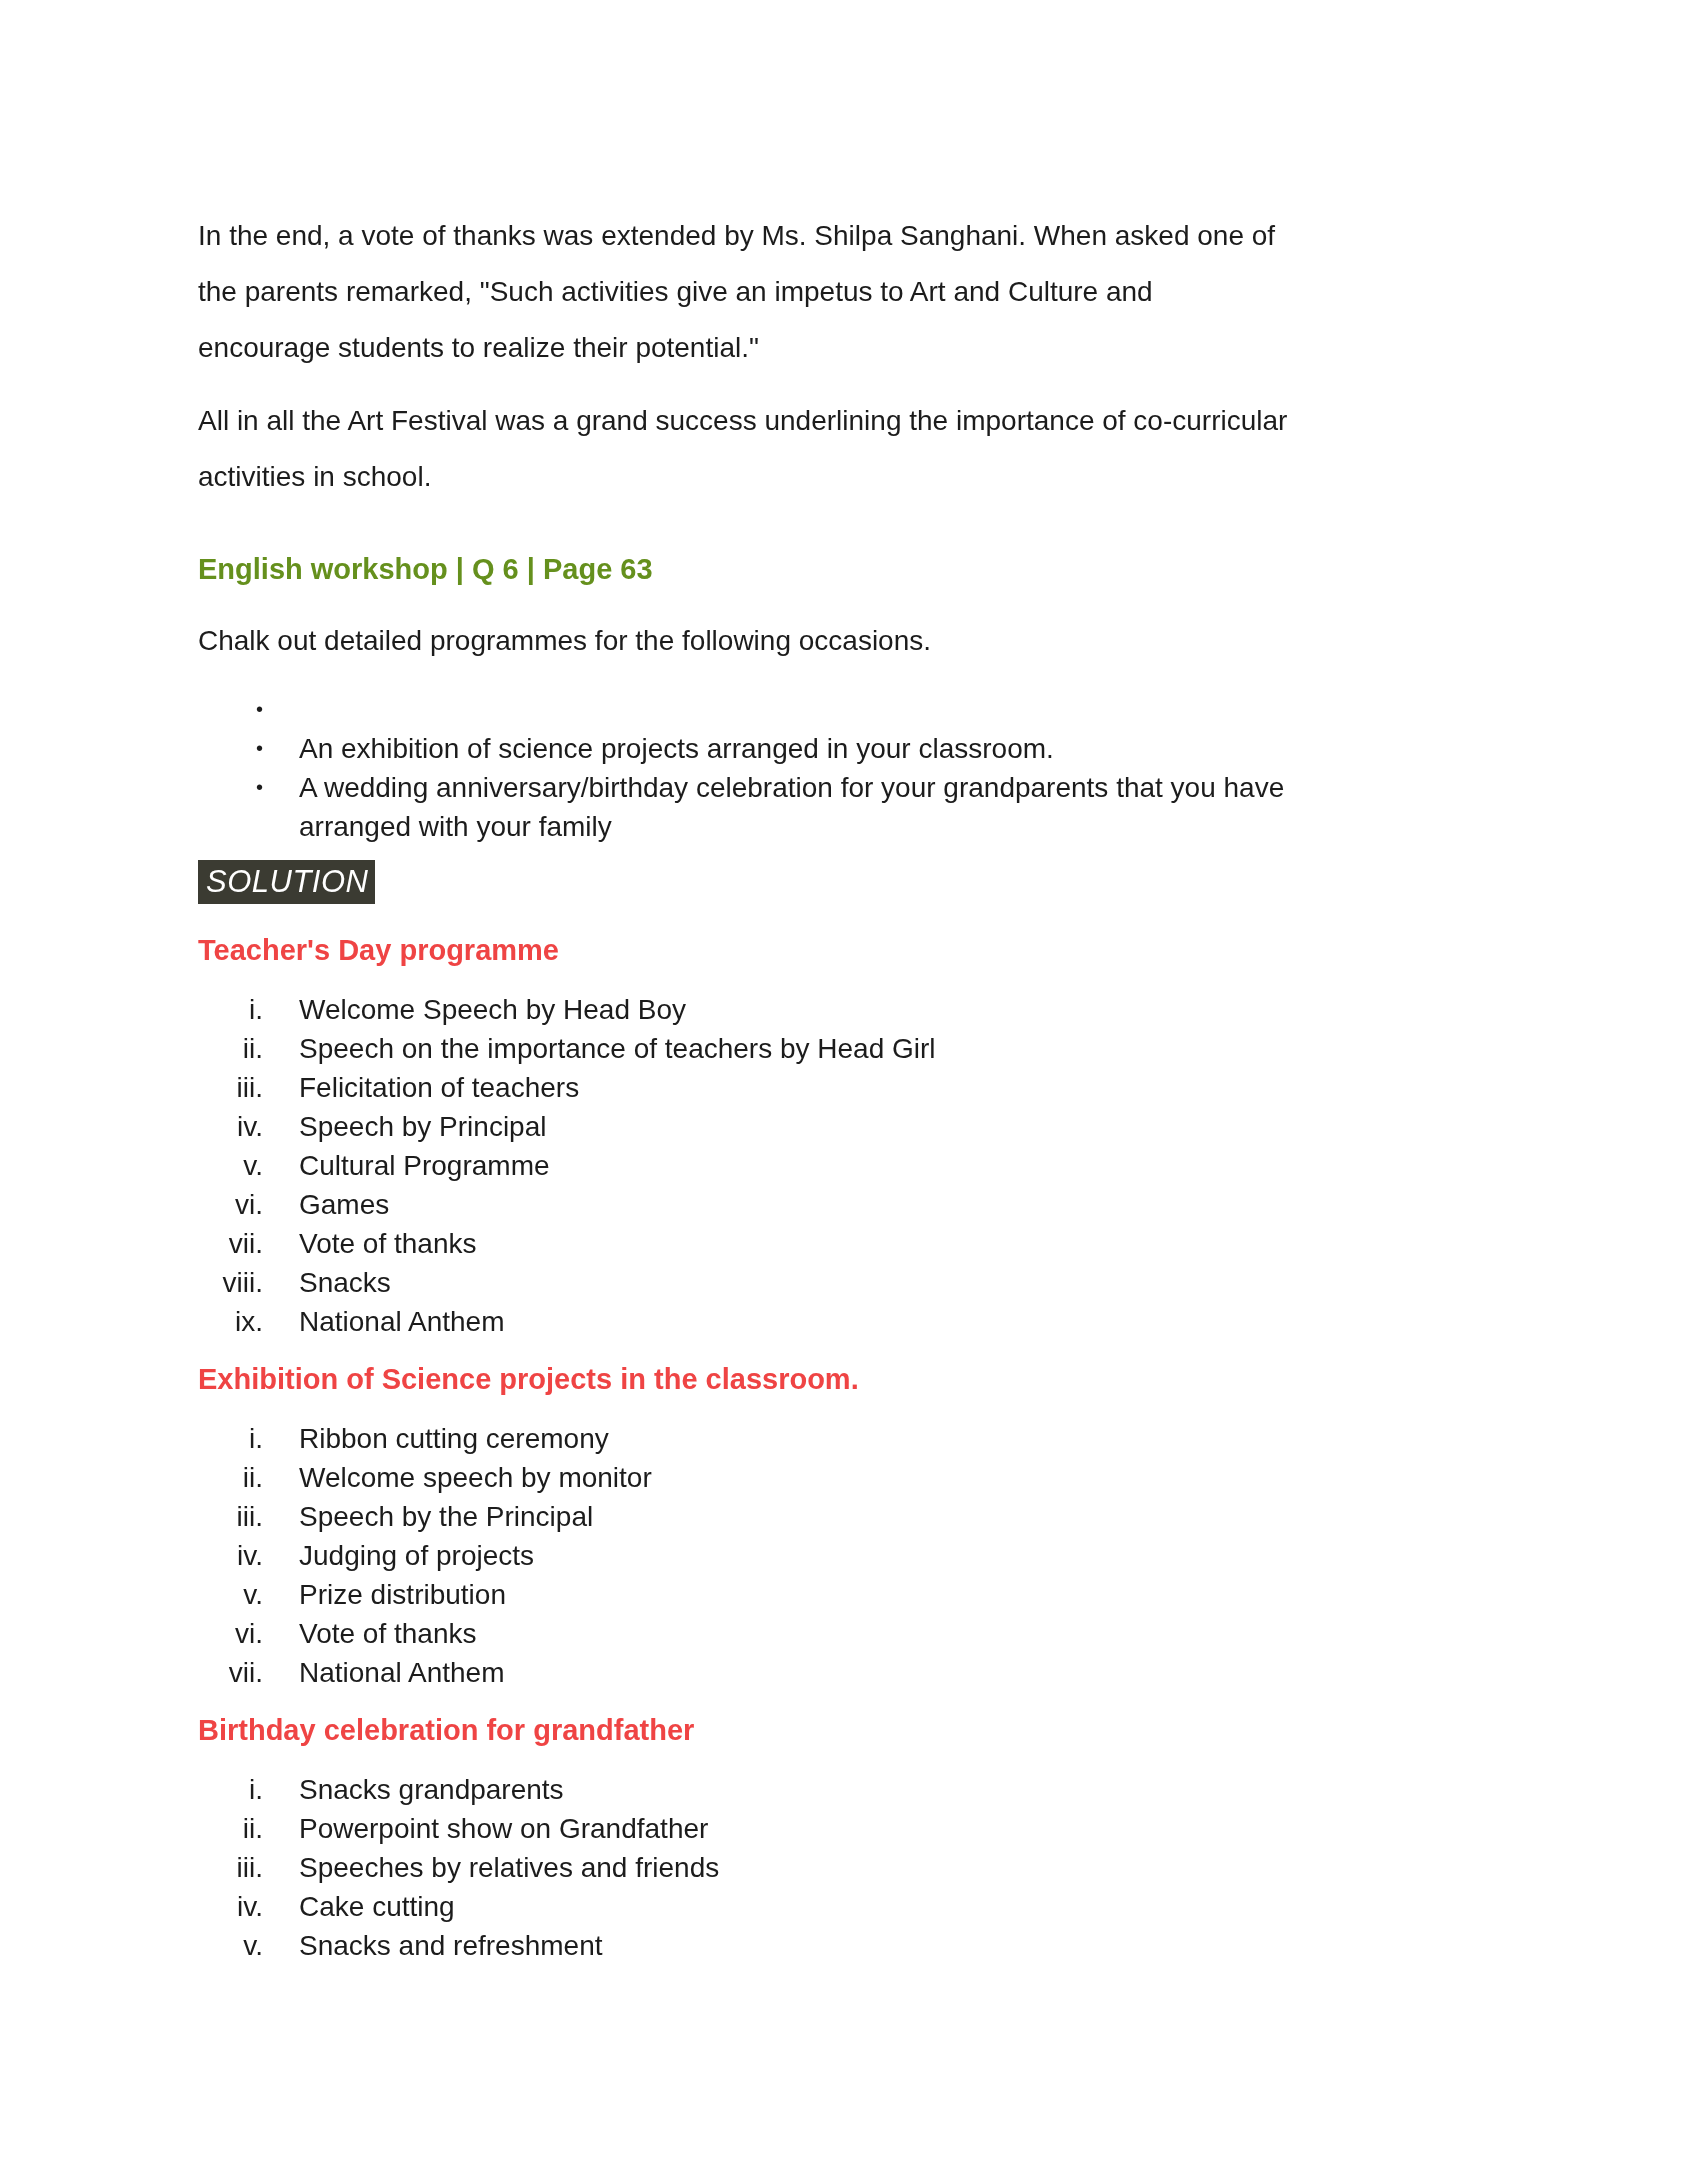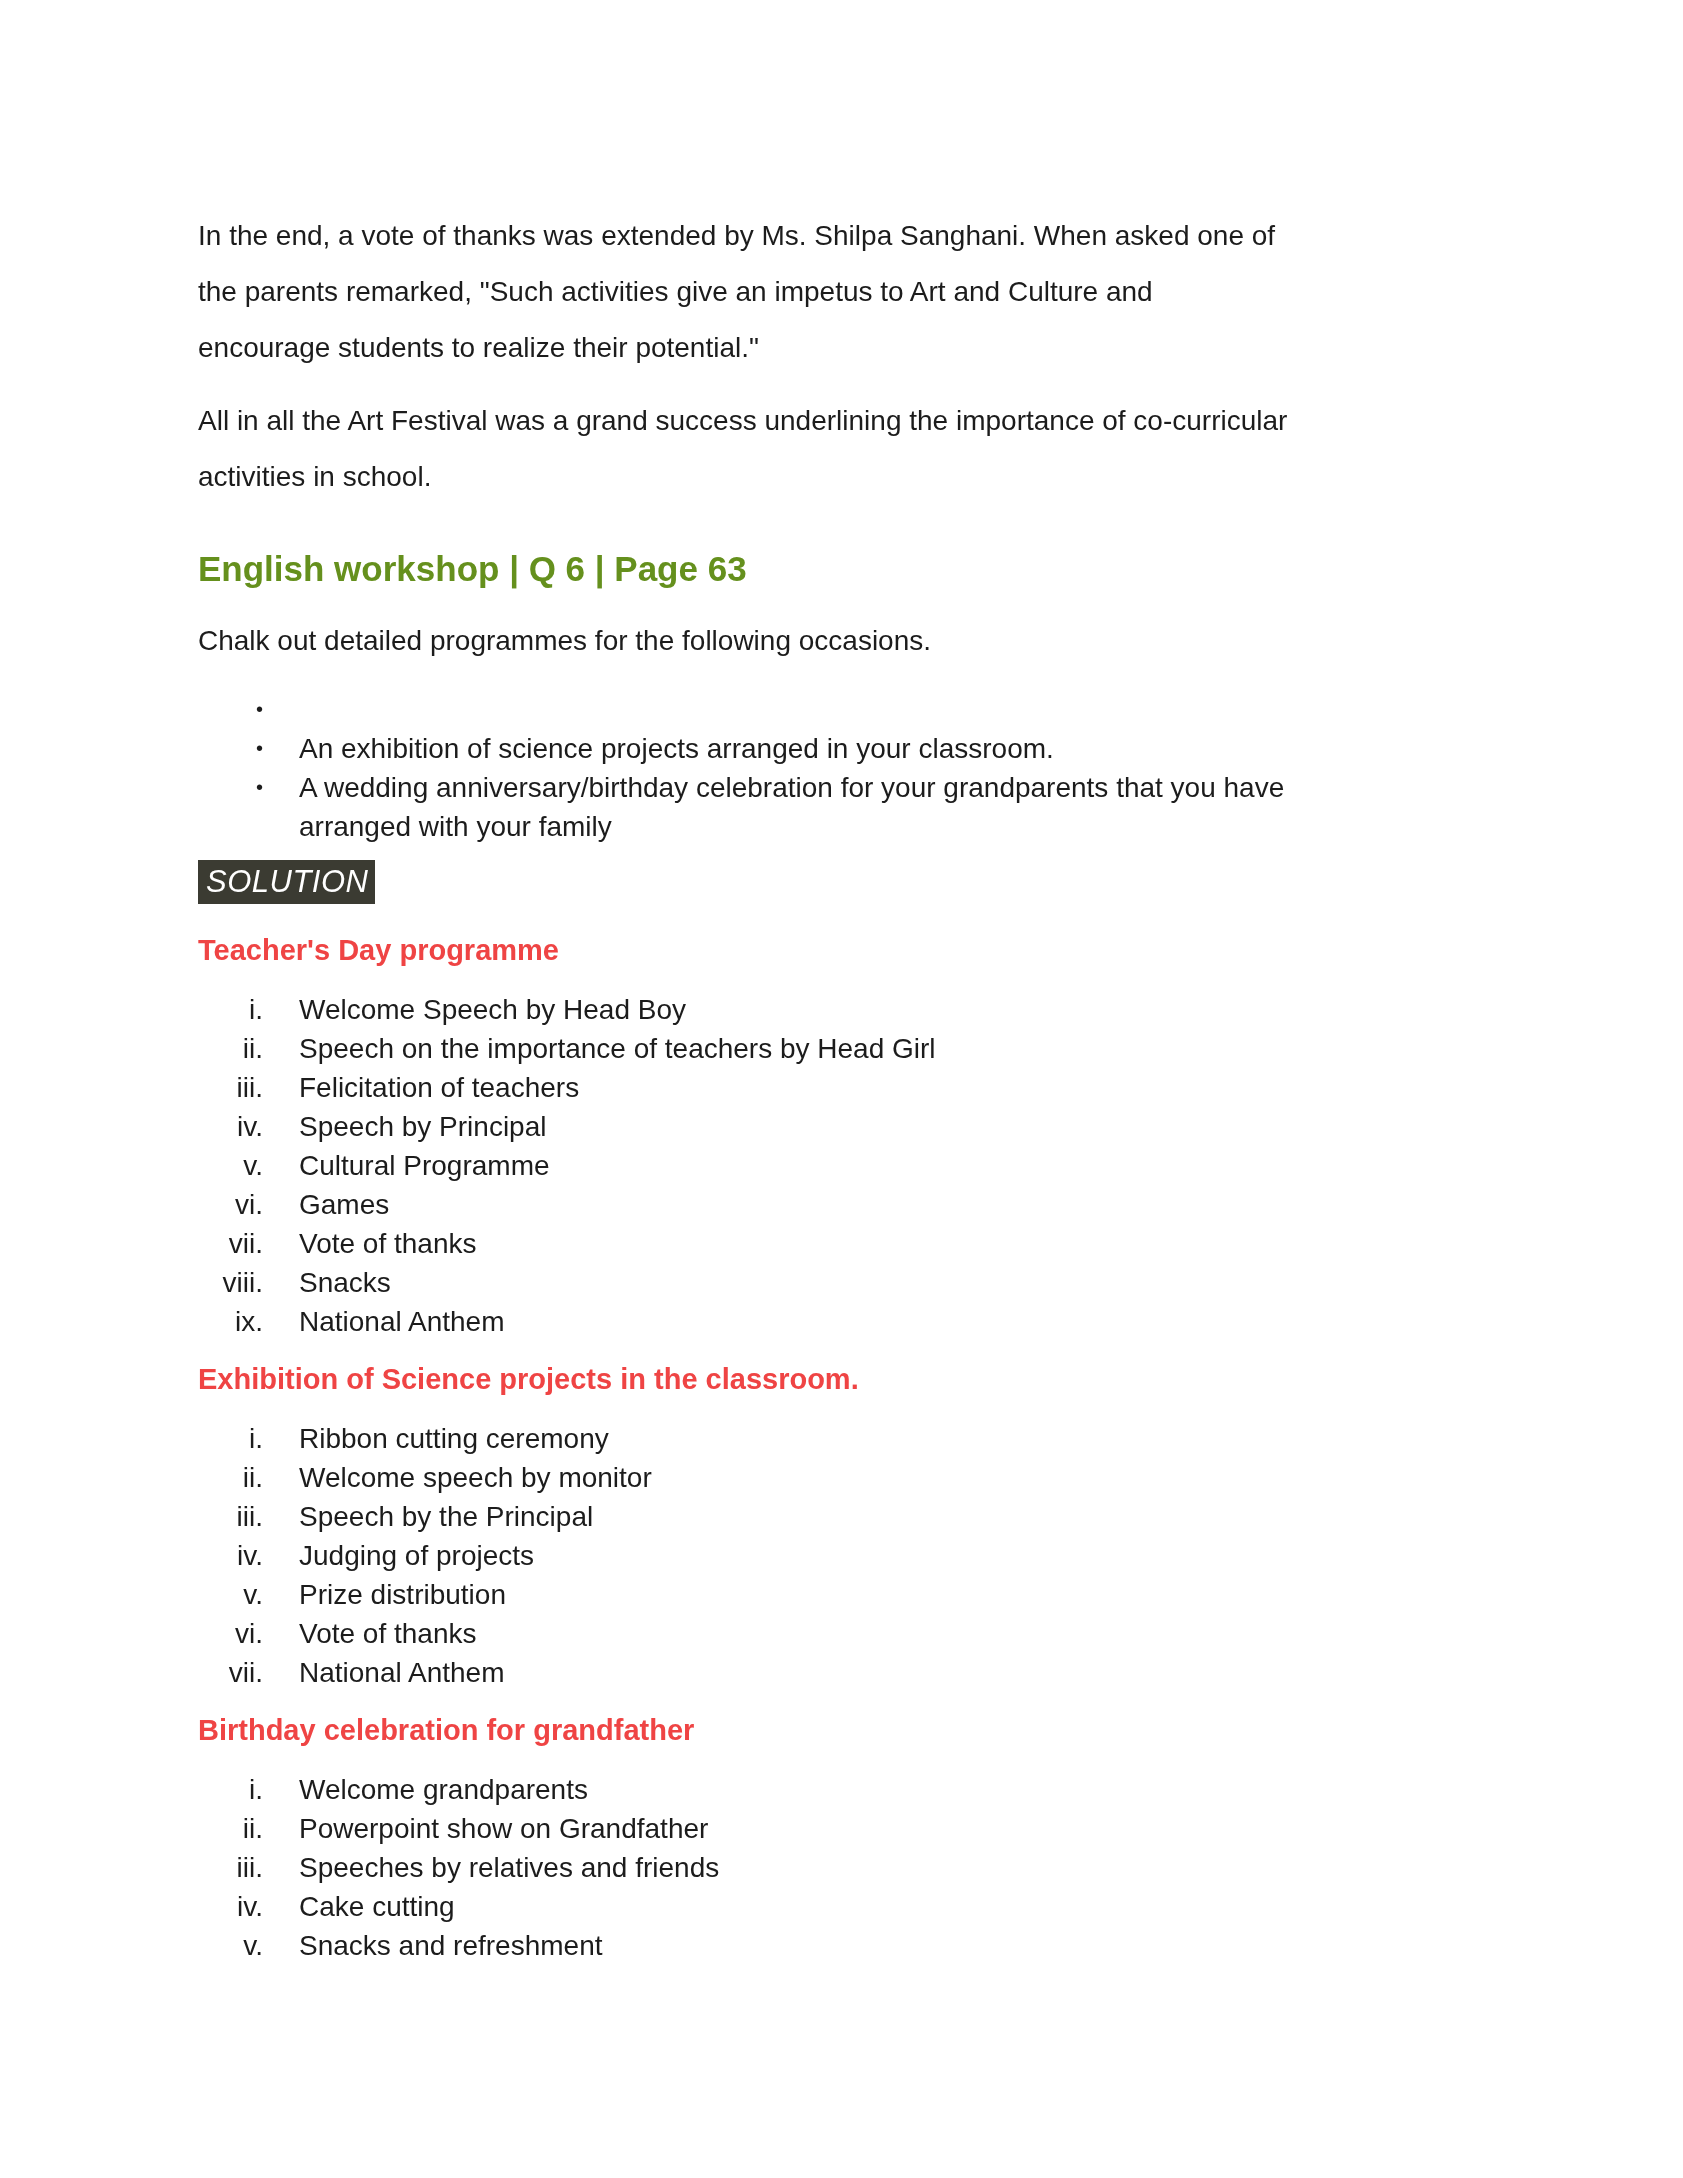--- a/index.html
+++ b/index.html
@@ -27,21 +27,21 @@
     padding: 208px 149px 0 198px;
   }
   .para {
     font-size: 28px;
     line-height: 56px;
     margin: 0 0 17px 0;
     white-space: pre-line;
     max-width: 1337px;
   }
   .q-heading {
-    font-size: 35px;
+    font-size: 29px;
     font-weight: bold;
     line-height: 40px;
     color: var(--green);
     margin: 44px 0 0 0;
   }
   .q-intro {
     font-size: 28px;
     line-height: 56px;
     margin: 24px 0 0 0;
   }
@@ -207,21 +207,21 @@
         </div>
         <div class="r-row">
           <span class="r-num">vii.</span>
           <span class="r-txt">National Anthem</span>
         </div>
       </div>
       <div class="sec-heading">Birthday celebration for grandfather</div>
       <div class="roman-list">
         <div class="r-row">
           <span class="r-num">i.</span>
-          <span class="r-txt">Welcome grandparents</span>
+          <span class="r-txt">Snacks grandparents</span>
         </div>
         <div class="r-row">
           <span class="r-num">ii.</span>
           <span class="r-txt">Powerpoint show on Grandfather</span>
         </div>
         <div class="r-row">
           <span class="r-num">iii.</span>
           <span class="r-txt">Speeches by relatives and friends</span>
         </div>
         <div class="r-row">

